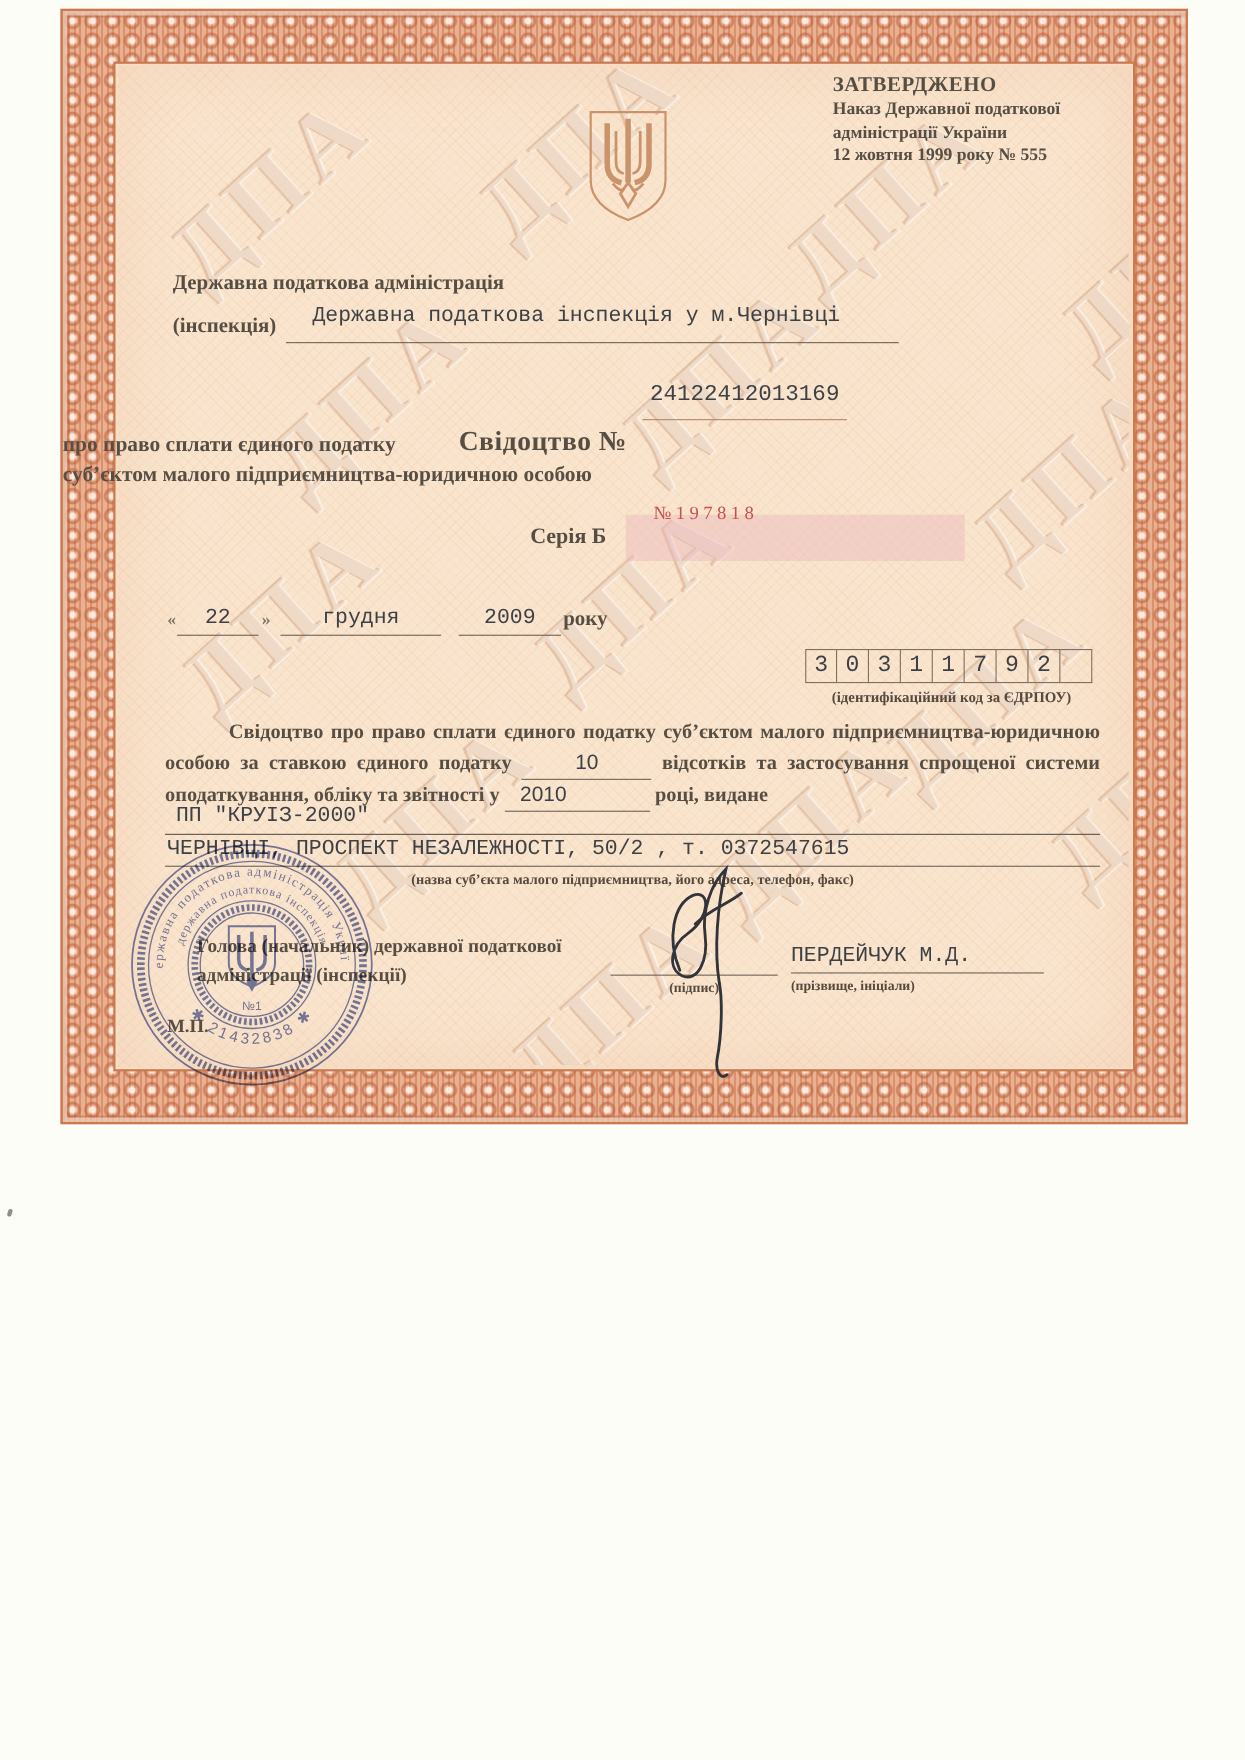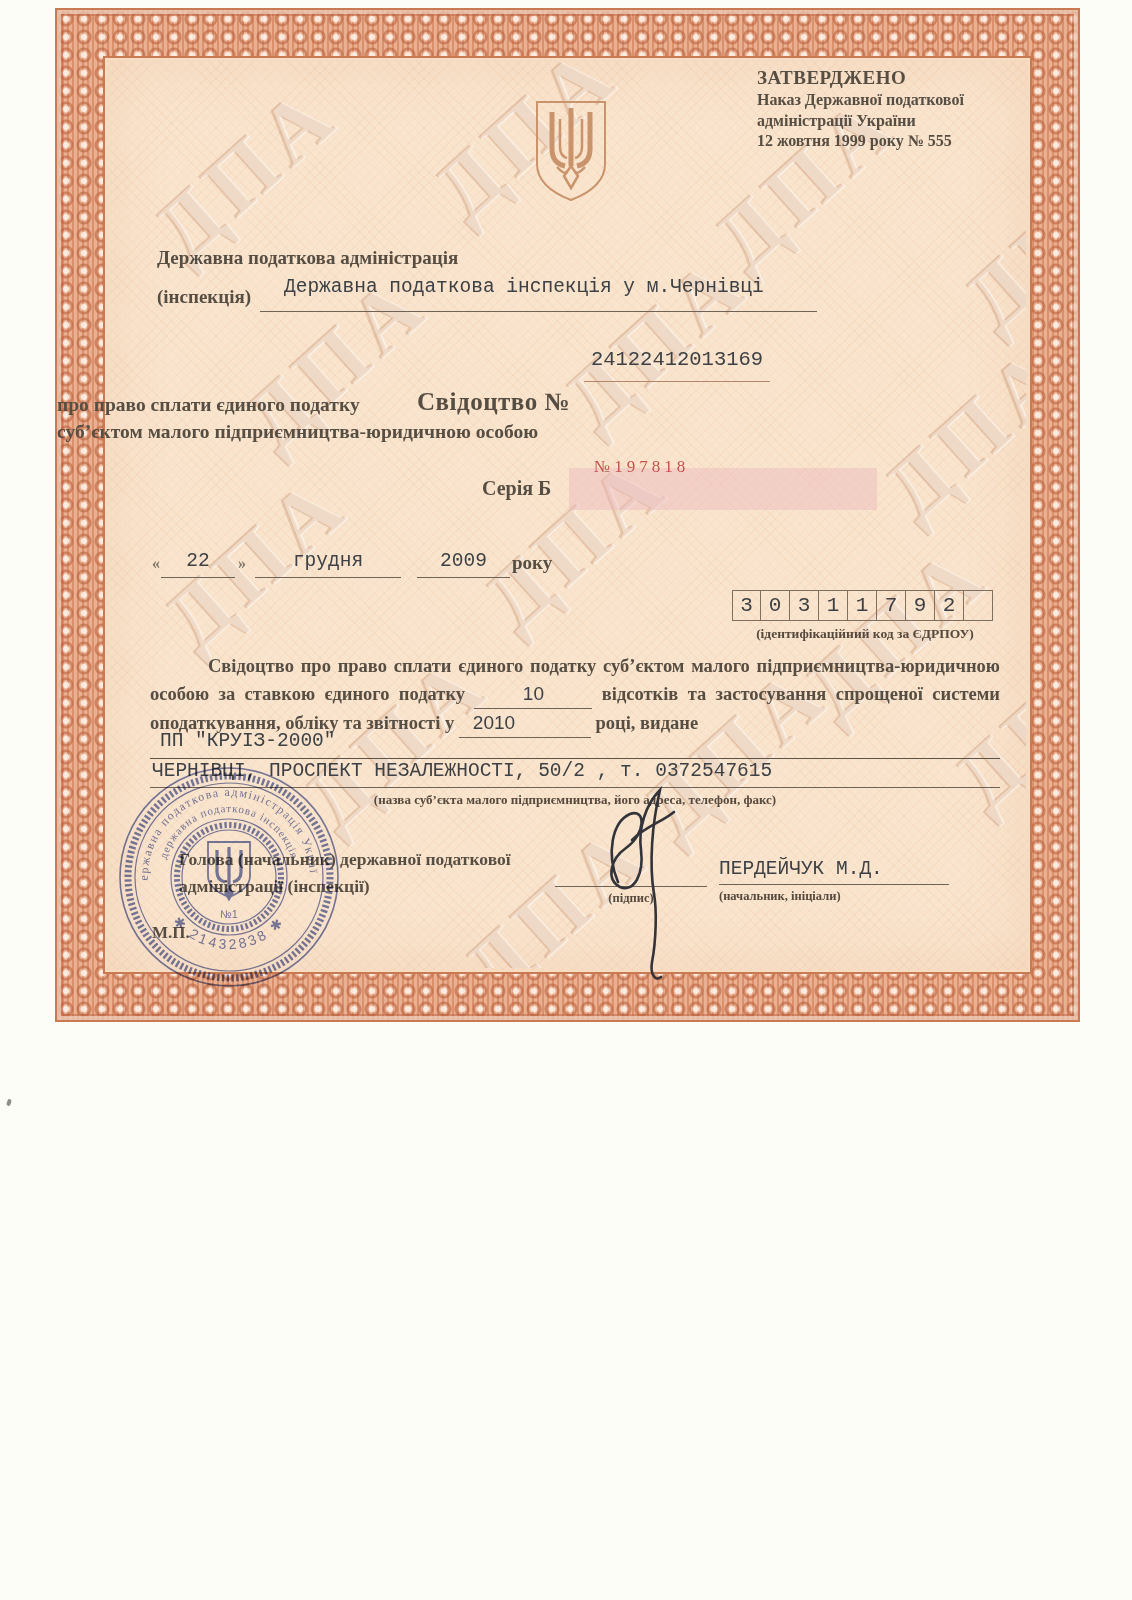--- a/index.html
+++ b/index.html
@@ -239,21 +239,21 @@
         <path d="M56 100 C44 72 50 40 68 32 C84 26 84 52 64 66 C48 77 44 98 58 105 C72 111 82 92 79 68 C76 46 84 22 98 8 C90 42 87 82 92 112"></path>
         <path d="M70 58 C84 44 100 40 112 30"></path>
         <path d="M92 112 C95 128 94 160 90 180 C88 192 93 200 99 195"></path>
       </g>
     </svg>
     <div class="abs sig-line"></div>
     <div class="abs sig-caption serif-b caption-text">(підпис)</div>
 
     <div class="abs name-block">
       <div class="name-value sans">ПЕРДЕЙЧУК М.Д.</div>
-      <div class="name-caption serif-b caption-text">(начальник, ініціали)</div>
+      <div class="name-caption serif-b caption-text">(прізвище, ініціали)</div>
     </div>
 
     <div class="abs mp serif-b">М.П.</div>
 
     <svg class="abs stamp" viewBox="0 0 234 234">
       <defs>
         <path id="arcTop" d="M 36 117 A 81 81 0 0 1 198 117"></path>
         <path id="arcTop2" d="M 52 117 A 65 65 0 0 1 182 117"></path>
         <path id="arcBottom" d="M 45 117 A 72 72 0 0 0 189 117"></path>
       </defs>

